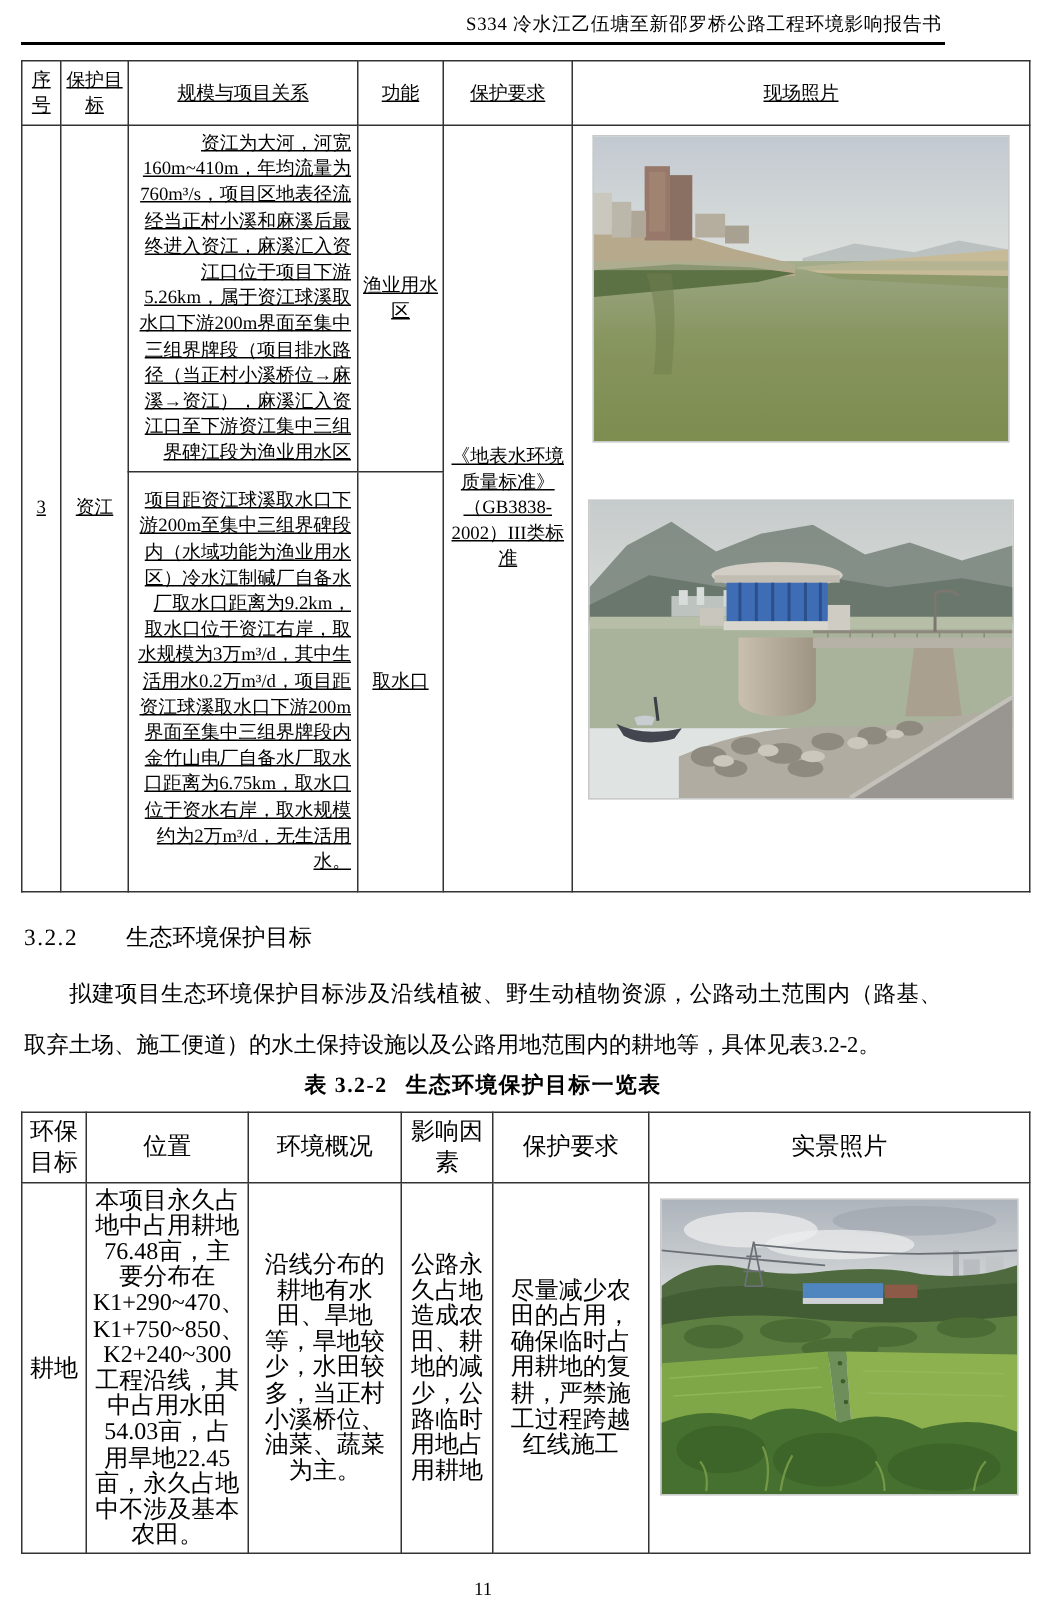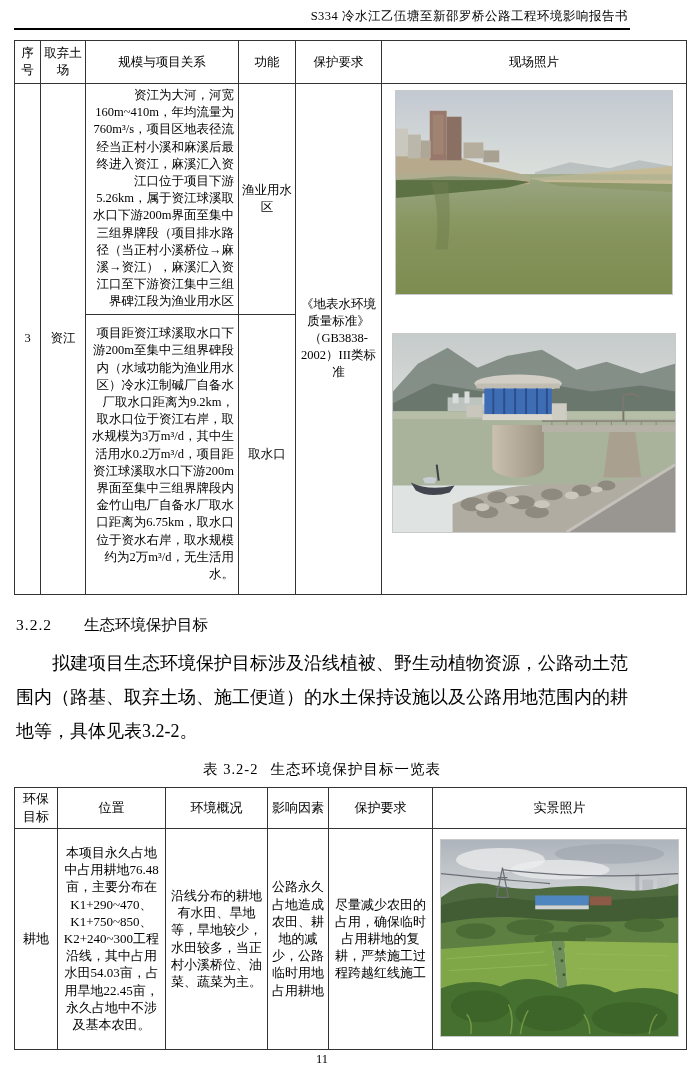--- a/index.html
+++ b/index.html
@@ -10,46 +10,46 @@
   }
   .page { width:644px; height:1067px; position:relative; }
 
   
   .doc-header { padding:8px 16px 0 16px; text-align:right; font-size:12.5px; letter-spacing:.5px; }
   .doc-header-rule { margin:3px 14px 0 14px; border-bottom:2px solid #000; }
 
   
   table { border-collapse:collapse; table-layout:fixed; margin-left:14px; }
   th, td { border:1px solid #333; font-weight:normal; text-align:center; vertical-align:middle; padding:2px 3px; }
-  .t1 { width:672px; font-size:12.5px; margin-top:10px; }
+  .t1 { width:672px; font-size:12.5px; margin-top:10px;text-decoration:underline; }
   .t1 th { font-size:12.5px; }
   .t1 .hdr { height:43px; }
   .t1 .r1 { height:225px; }
   .t1 .r2 { height:280px; }
   .t1 .reltxt { line-height:17.2px; text-align:right; padding:3px 4px; }
-  .t2 { width:672px; font-size:13px; }
+  .t2 { width:672px; font-size:16px; }
   .t2 .hdr { height:36px; }
   .t2 .r1 { height:221px; }
   .t2 .celltxt { line-height:17.2px; padding:3px 4px; }
 
   .photo-cell { vertical-align:top; padding:6px 0 0 0; }
   .photo { display:block; margin:0 auto; border:1px solid #c9c9c9; background:#dfe3e2; }
   .photo svg { display:block; }
   .ph1 { width:278px; height:205px; }
   .ph2 { width:284px; height:200px; margin-top:38px; }
   .ph3 { width:239px; height:198px; margin:4px auto 0 auto; }
 
   
   .sec-heading { margin:20px 0 0 16px; font-size:15.5px; }
   .sec-heading .num { letter-spacing:1px; margin-right:32px; }
   .body-par {
-    margin:10px 16px 0 16px; font-size:18px; line-height:34px;
+    margin:10px 16px 0 16px; font-size:15px; line-height:34px;
     text-align:justify; text-indent:2em;
   }
-  .tbl-caption { margin-top:12px; text-align:center; font-size:14.5px; font-weight:normal; letter-spacing:1px; }
+  .tbl-caption { text-align:center; font-size:14.5px; font-weight:bold; letter-spacing:1px; }
   .tbl-caption .cap-num { margin-right:12px; }
   .t2wrap { margin-top:8px; }
 
   .page-number { position:absolute; left:0; right:0; bottom:0; text-align:center; font-size:12.5px; }
 </style>
 </head>
 <body>
 
 <div class="page">
 
@@ -61,21 +61,21 @@
       <col style="width:26px">
         <col style="width:45px">
         <col style="width:153px">
       <col style="width:57px">
         <col style="width:86px">
         <col style="width:305px">
     </colgroup>
     <tbody>
         <tr class="hdr">
       <th>序号</th>
-      <th>取弃土场</th>
+      <th>保护目标</th>
       <th>规模与项目关系</th>
       <th>功能</th>
       <th>保护要求</th>
       <th>现场照片</th>
     </tr>
     <tr class="r1">
       <td rowspan="2">3</td>
       <td rowspan="2">资江</td>
       <td class="reltxt">资江为大河，河宽160m~410m，年均流量为760m³/s，项目区地表径流经当正村小溪和麻溪后最终进入资江，麻溪汇入资江口位于项目下游5.26km，属于资江球溪取水口下游200m界面至集中三组界牌段（项目排水路径（当正村小溪桥位→麻溪→资江），麻溪汇入资江口至下游资江集中三组界碑江段为渔业用水区</td>
       <td>渔业用水区</td>

